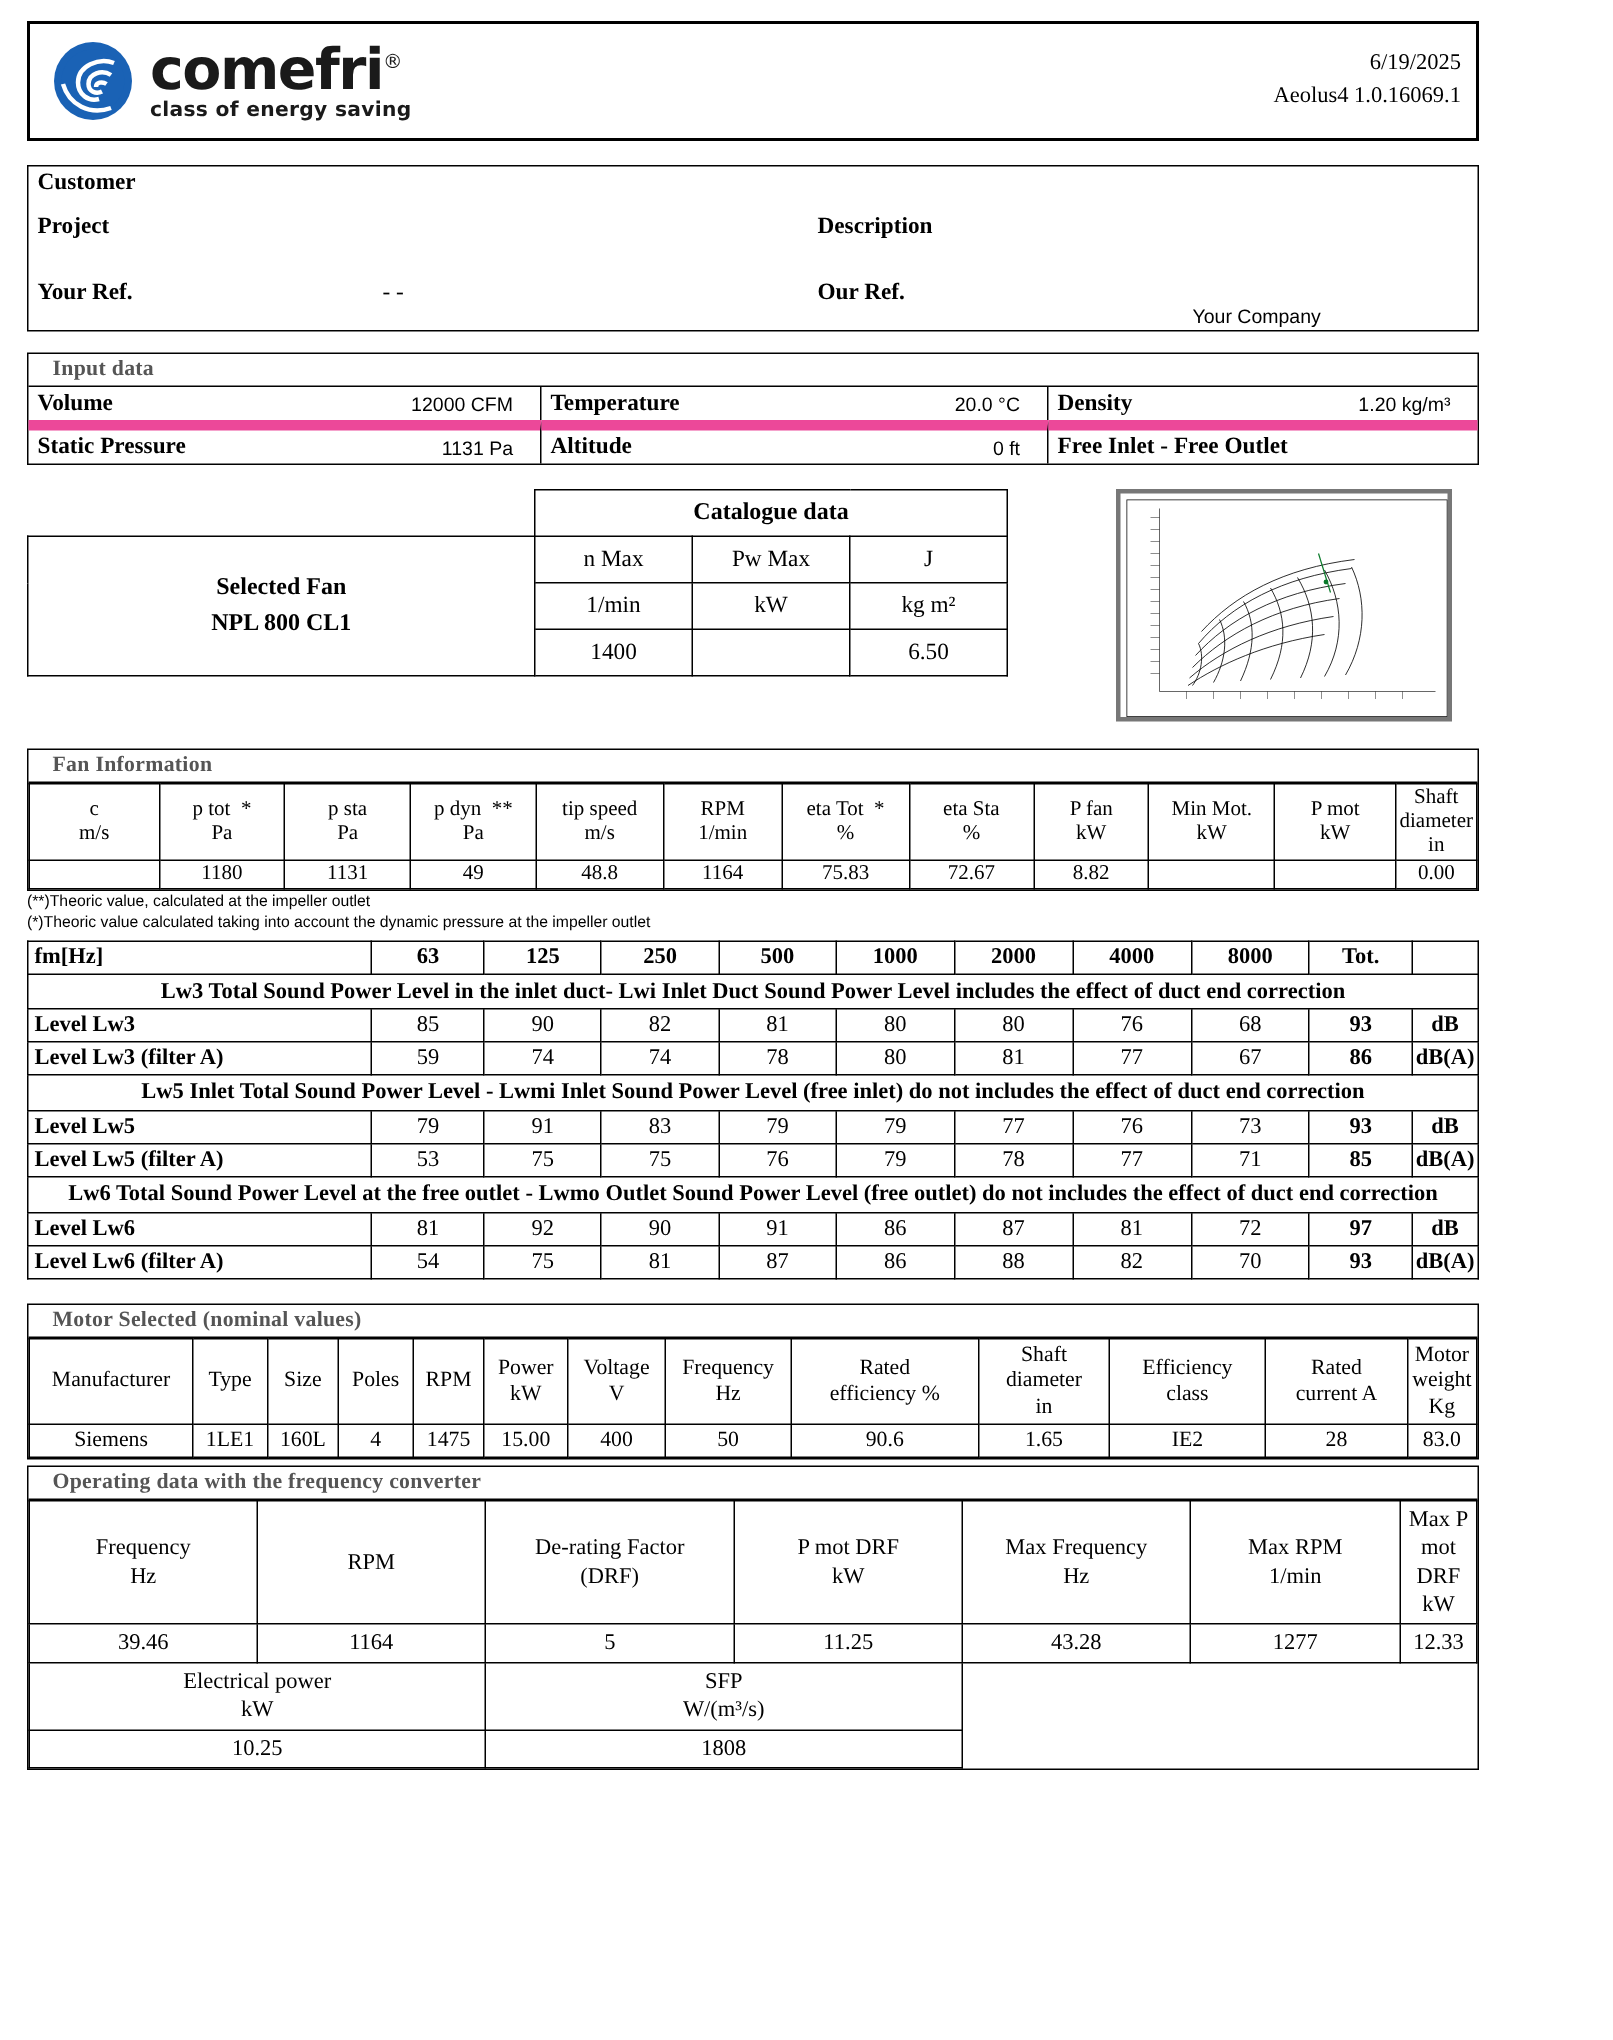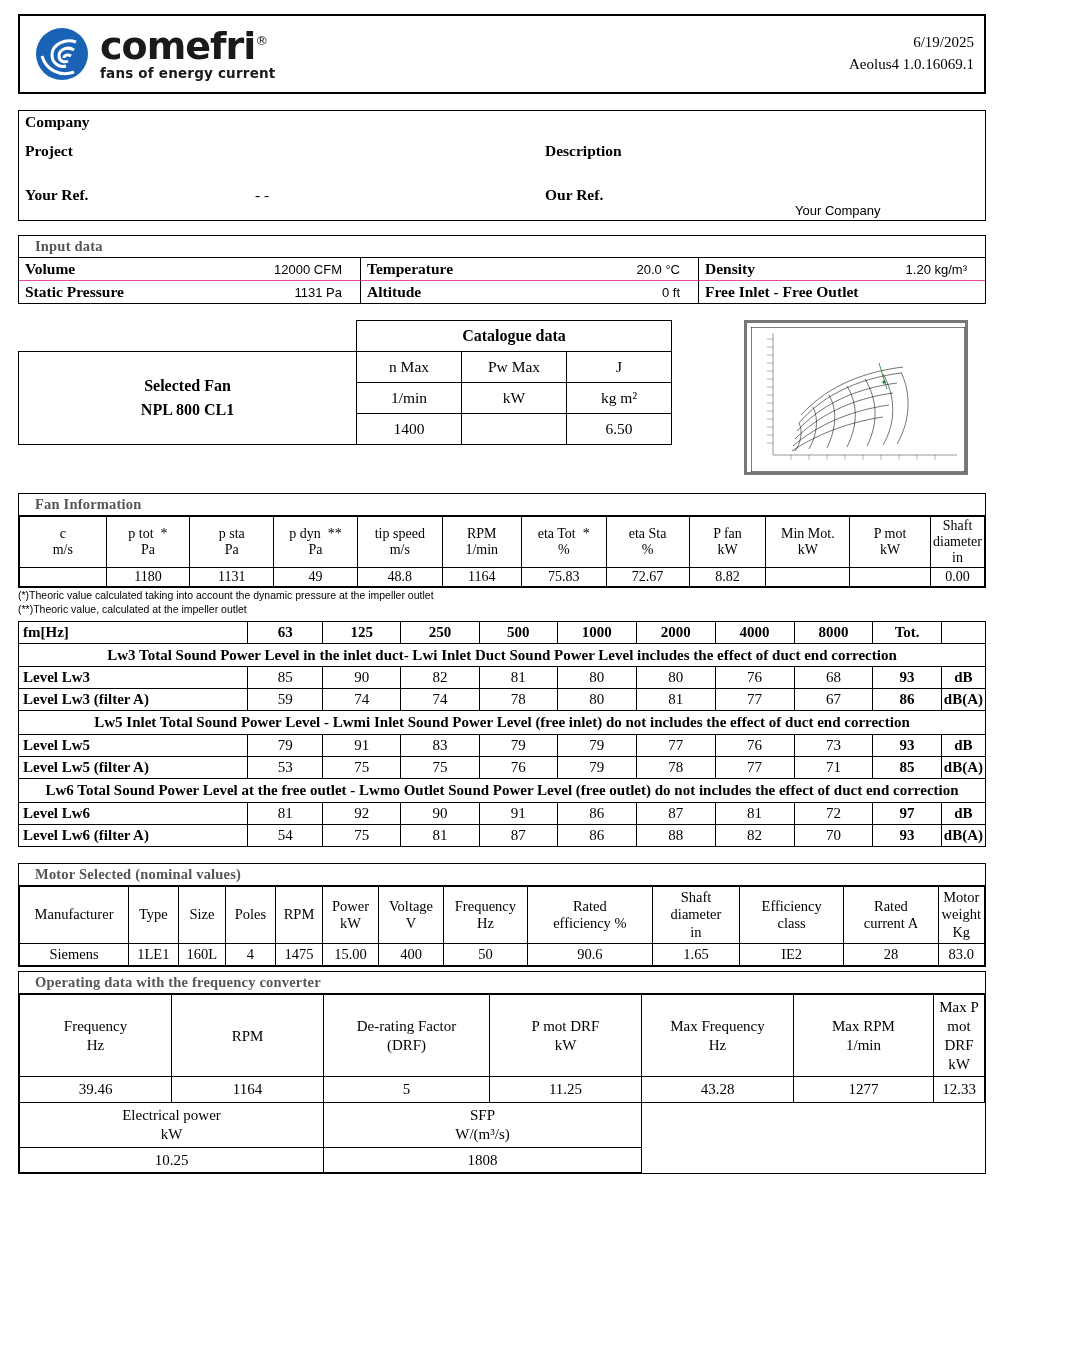--- a/index.html
+++ b/index.html
@@ -68,21 +68,21 @@
 
   
   .input-box { margin-bottom: 16px; }
   .in-row { display: flex; border-top: 0; }
   .in-cell { display: flex; align-items: center; padding: 2px 6px; font-size: 15.5px; }
   .in-cell .k { font-weight: bold; }
   .in-cell .v { margin-left: auto; padding-right: 12px; font-family: "Liberation Sans", sans-serif; font-size: 13px; }
   .col1 { width: 342px; border-right: 1px solid #000; }
   .col2 { width: 338px; border-right: 1px solid #000; text-align: right; }
   .col3 { flex: 1; }
-  .in-row + .in-row .in-cell { border-top: 1px solid #ec4899; }
+  .in-row + .in-row .in-cell { border-top: 7px solid #ec4899; }
 
   
   .catalogue-wrap { display: flex; align-items: flex-start; margin-bottom: 18px; }
   .cat-table { border-collapse: collapse; font-size: 15.5px; }
   .cat-table td { border: 1px solid #000; text-align: center; padding: 6px 4px; }
   .cat-fan { width: 338px; font-weight: bold; font-size: 16px; line-height: 1.5; }
   .cat-head { font-weight: bold; font-size: 16px; }
   .cat-col { width: 105px; }
   .chart-frame {
     margin-left: 72px;
@@ -134,32 +134,32 @@
           <g fill="none" stroke="#ffffff" stroke-width="3">
             <path d="M42 16 C32 12 18 18 18 29 C18 37 25 42 32 40"></path>
             <path d="M40 24 C34 20 25 23 25 30 C25 35 30 37 34 35"></path>
             <path d="M37 30 C34 28 30 29 30 32"></path>
           </g>
           <path d="M8 30 C12 44 26 51 40 46" fill="none" stroke="#ffffff" stroke-width="3"></path>
         </svg>
       </span>
       <span class="logo-text">
         <div class="logo-name"><span>comefri</span><sup>®</sup></div>
-        <div class="logo-tag">fans of energy current</div>
+        <div class="logo-tag">class of energy saving</div>
       </span>
     </div>
     <div class="header-right">
       <div>6/19/2025</div>
       <div>Aeolus4 1.0.16069.1</div>
     </div>
   </div>
 
   <div class="box customer-box">
     <div class="cust-row">
-      <span class="lbl">Company</span>
+      <span class="lbl">Customer</span>
       <span class="val"></span>
     </div>
     <div class="cust-row">
       <span class="lbl">Project</span>
       <span class="val"></span>
       <span class="lbl2">Description</span>
       <span class="val2"></span>
     </div>
     <div class="cust-row">
       <span class="lbl">Your Ref.</span>
@@ -310,22 +310,22 @@
         <td>75.83</td>
         <td>72.67</td>
         <td>8.82</td>
         <td></td>
         <td></td>
         <td>0.00</td>
       </tr>
     </tbody>
       </table>
   </div>
+  <div class="note">(**)Theoric value, calculated at the impeller outlet</div>
   <div class="note">(*)Theoric value calculated taking into account the dynamic pressure at the impeller outlet</div>
-  <div class="note">(**)Theoric value, calculated at the impeller outlet</div>
 
   <table class="snd">
     <tbody>
         <tr>
       <td class="lbl" style="width:246px">fm[Hz]</td>
       <td class="hdr" style="width:80px">63</td>
       <td class="hdr" style="width:83px">125</td>
       <td class="hdr" style="width:83px">250</td>
       <td class="hdr" style="width:83px">500</td>
       <td class="hdr" style="width:83px">1000</td>

